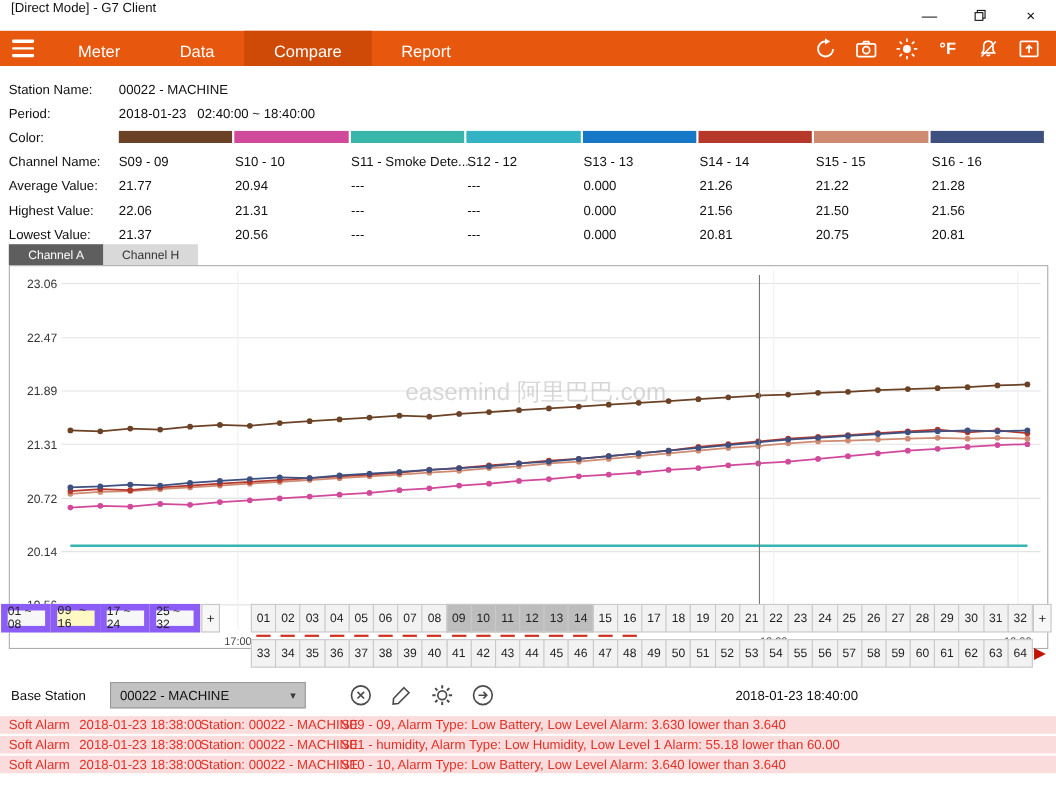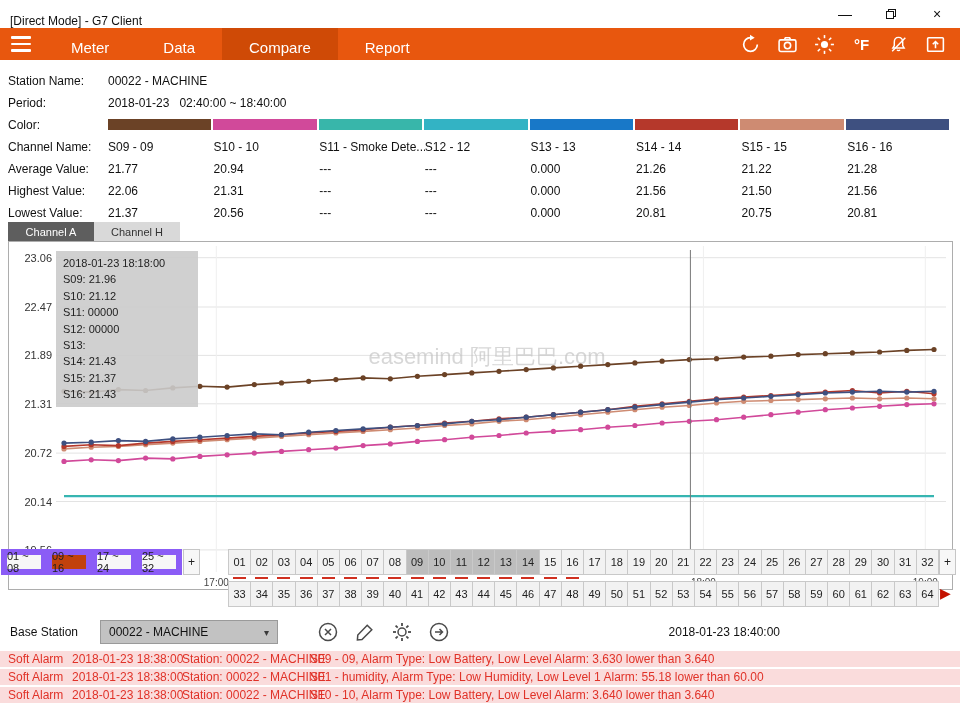--- a/index.html
+++ b/index.html
@@ -1,21 +1,21 @@
 <!DOCTYPE html>
 <html><head>
 <meta charset="utf-8">
 <style>
   html,body{margin:0;padding:0;}
   body{width:960px;height:720px;position:relative;background:#fff;overflow:hidden;
        font-family:"Liberation Sans",sans-serif;color:#111;}
 
   
   .titlebar{position:absolute;top:0;left:0;width:960px;height:28px;background:#fff;
-            display:flex;align-items:flex-end;font-size:12px;}
+            display:flex;align-items:flex-start;font-size:12px;}
   .titlebar .title{padding-left:10px;flex:1;}
   .win-btn{width:46px;height:28px;display:flex;align-items:center;justify-content:center;font-size:14px;}
 
   
   .navbar{position:absolute;top:28px;left:0;width:960px;height:32px;background:#E8570E;
           display:flex;align-items:stretch;color:#fff;}
   .hamburger{width:44px;display:flex;flex-direction:column;justify-content:center;gap:4px;
              padding-left:11px;box-sizing:border-box;}
   .hamburger div{width:20px;height:2.5px;background:#fff;border-radius:1px;}
   .nav-item{padding:0 27px;line-height:40px;font-size:15px;}
@@ -43,21 +43,21 @@
   .chart-wrap{position:absolute;top:241px;left:8px;width:945px;height:349px;
               border:1px solid #ADADAD;background:#fff;box-sizing:border-box;}
   .tooltip{position:absolute;left:47px;top:9px;width:128px;background:rgba(203,203,203,0.9);
            padding:4px 7px;font-size:11px;line-height:16.4px;color:#222;}
 
   
   .pager{position:absolute;top:549px;left:0;width:960px;height:64px;font-size:11px;color:#222;}
   .pr{position:absolute;display:flex;}
   .range-cell{flex:0 0 46px;width:46px;height:26px;border:6px solid #8b5cf6;background:#F7F7F7;
               display:flex;align-items:center;justify-content:center;margin-right:-1px;box-sizing:border-box;}
-  .range-cell.selected{background:#c2410c;}
+  .range-cell.selected{background:#fef9c3;font-family:Liberation Mono, monospace;}
   .plus-cell{position:absolute;width:17px;height:26px;border:1px solid #C6C6C6;background:#F7F7F7;
              display:flex;align-items:center;justify-content:center;box-sizing:border-box;font-size:12px;}
   .num-cell{flex:0 0 23.2px;width:23.2px;height:26px;border:1px solid #C9C9C9;background:#F2F2F2;
             display:flex;align-items:center;justify-content:center;margin-right:-1px;
             box-sizing:border-box;position:relative;}
   .num-cell.selected{background:#BDBDBD;}
   .num-cell.marked::after{content:"";position:absolute;bottom:-5px;left:4px;width:13px;height:2px;background:#D03020;}
   .next-arrow{position:absolute;left:940px;top:36px;color:#C41200;font-size:14px;}
 
   
@@ -420,31 +420,20 @@
       <circle cx="734.7" cy="115.1" r="2.6" fill="#6B4226"></circle>
       <circle cx="761.9" cy="114.2" r="2.6" fill="#6B4226"></circle>
       <circle cx="789.1" cy="112.6" r="2.6" fill="#6B4226"></circle>
       <circle cx="816.3" cy="111.7" r="2.6" fill="#6B4226"></circle>
       <circle cx="843.4" cy="110.9" r="2.6" fill="#6B4226"></circle>
       <circle cx="870.6" cy="110.0" r="2.6" fill="#6B4226"></circle>
       <circle cx="897.8" cy="108.4" r="2.6" fill="#6B4226"></circle>
       <circle cx="925.0" cy="107.5" r="2.6" fill="#6B4226"></circle>
       <line x1="681.4" x2="681.4" y1="8" y2="332" stroke="#777" stroke-width="1"></line>
     </svg>
-  <div class="tooltip" id="chart-tooltip">
-      <div>2018-01-23 18:18:00</div>
-      <div>S09: 21.96</div>
-      <div>S10: 21.12</div>
-      <div>S11: 00000</div>
-      <div>S12: 00000</div>
-      <div>S13:</div>
-      <div>S14: 21.43</div>
-      <div>S15: 21.37</div>
-      <div>S16: 21.43</div>
-    </div>
 </div>
 
 <div class="pager">
   <div class="pr" id="pager-ranges-1" style="top:0;left:1px">
       <div class="range-cell">01 ~ 08</div>
       <div class="range-cell selected">09 ~ 16</div>
       <div class="range-cell">17 ~ 24</div>
       <div class="range-cell">25 ~ 32</div>
     </div>
   <div class="plus-cell" style="left:183px;top:0">+</div>

